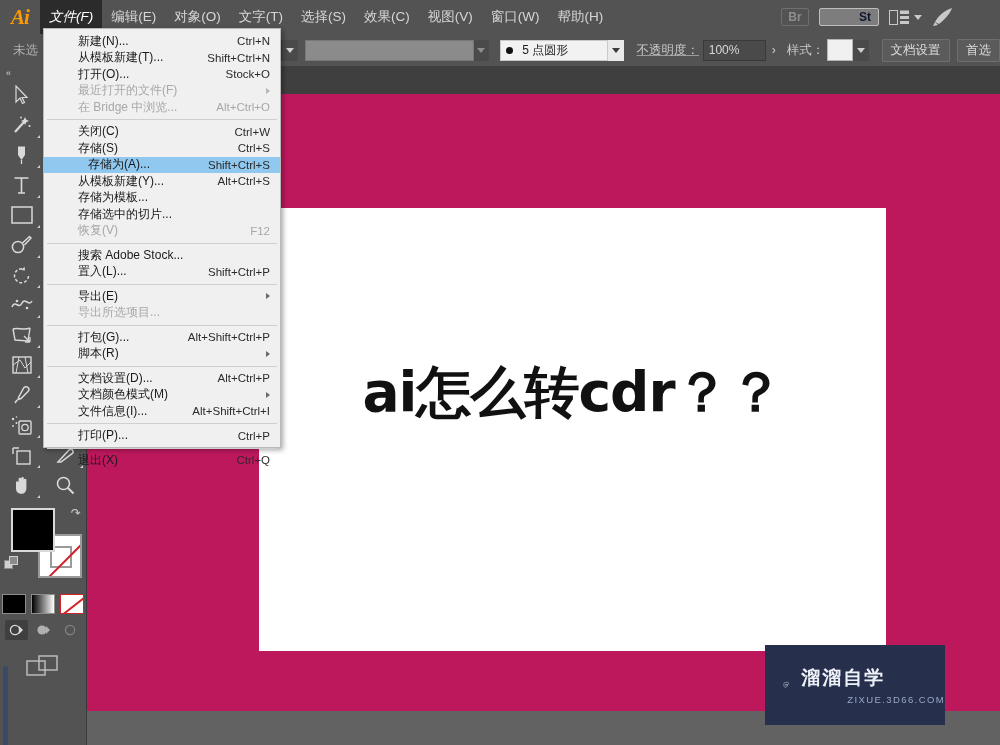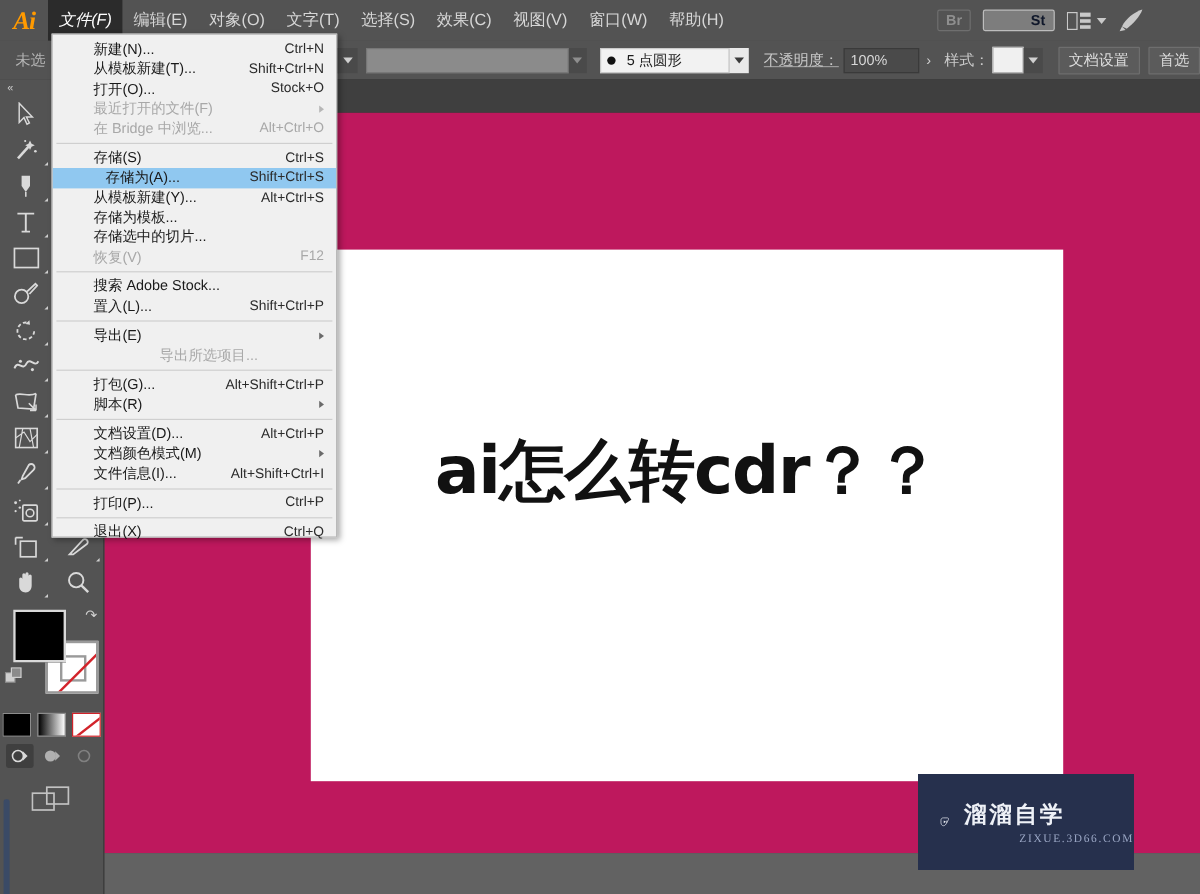--- a/index.html
+++ b/index.html
@@ -157,41 +157,41 @@
     position:absolute;left:43px;top:28px;width:238px;height:420px;
     background:#f0f0f0;border:1px solid #b9b9b9;
     box-shadow:2px 2px 5px rgba(0,0,0,.35);
     padding:4px 0;box-sizing:border-box;
   }
   .dd-item{
     height:16.5px;display:flex;align-items:center;
     padding:0 10px 0 34px;position:relative;
     font-size:12px;color:#1a1a1a;white-space:nowrap;
   }
-  .dd-item.dis{color:#a8a8a8;justify-content:center;}
+  .dd-item.dis{color:#a8a8a8;}
   .dd-item.hl{background:#90c8f0;padding-left:44px;}
   .dd-key{margin-left:auto;font-size:11.5px;color:#2b2b2b;padding-left:18px;}
   .dd-item.dis .dd-key{color:#a8a8a8;}
   .dd-sub{
     margin-left:auto;width:0;height:0;
     border-top:3.5px solid transparent;border-bottom:3.5px solid transparent;
     border-left:4.5px solid #6a6a6a;
   }
   .dd-item.dis .dd-sub{border-left-color:#b6b6b6;}
   .dd-sep{height:1px;background:#cfcfcf;margin:3.5px 3px;}
 
   
   .watermark{
     position:absolute;left:765px;top:645px;width:180px;height:80px;
     background:#26304d;display:flex;align-items:center;gap:12px;padding-left:18px;
     box-sizing:border-box;
   }
   .wm-text{display:flex;flex-direction:column;gap:3px;}
   .wm-main{color:#eef1f7;font-size:19px;font-weight:bold;letter-spacing:2px;font-family:"DejaVu Sans",sans-serif;}
-  .wm-sub{color:#9aa6c4;font-size:9.5px;letter-spacing:1.4px;font-family:Liberation Serif, serif;margin-left:46px;}
+  .wm-sub{color:#9aa6c4;font-size:9.5px;letter-spacing:1.4px;font-family:Liberation Sans, sans-serif;margin-left:46px;}
 </style>
 </head>
 <body>
 
 <div id="app">
 
   <div class="menubar">
     <div class="ai-logo">Ai</div>
     <div class="menu-items" id="menu-items">
         <div class="menu-item active">文件(F)</div>
@@ -491,20 +491,24 @@
       <div class="dd-item dis">
         <span>最近打开的文件(F)</span>
         <span class="dd-sub"></span>
       </div>
       <div class="dd-item dis">
         <span>在 Bridge 中浏览...</span>
         <span class="dd-key">Alt+Ctrl+O</span>
       </div>
       <div class="dd-sep"></div>
       <div class="dd-item">
+        <span>关闭(C)</span>
+        <span class="dd-key">Ctrl+W</span>
+      </div>
+      <div class="dd-item">
         <span>存储(S)</span>
         <span class="dd-key">Ctrl+S</span>
       </div>
       <div class="dd-item hl">
         <span>存储为(A)...</span>
         <span class="dd-key">Shift+Ctrl+S</span>
       </div>
       <div class="dd-item">
         <span>从模板新建(Y)...</span>
         <span class="dd-key">Alt+Ctrl+S</span>

